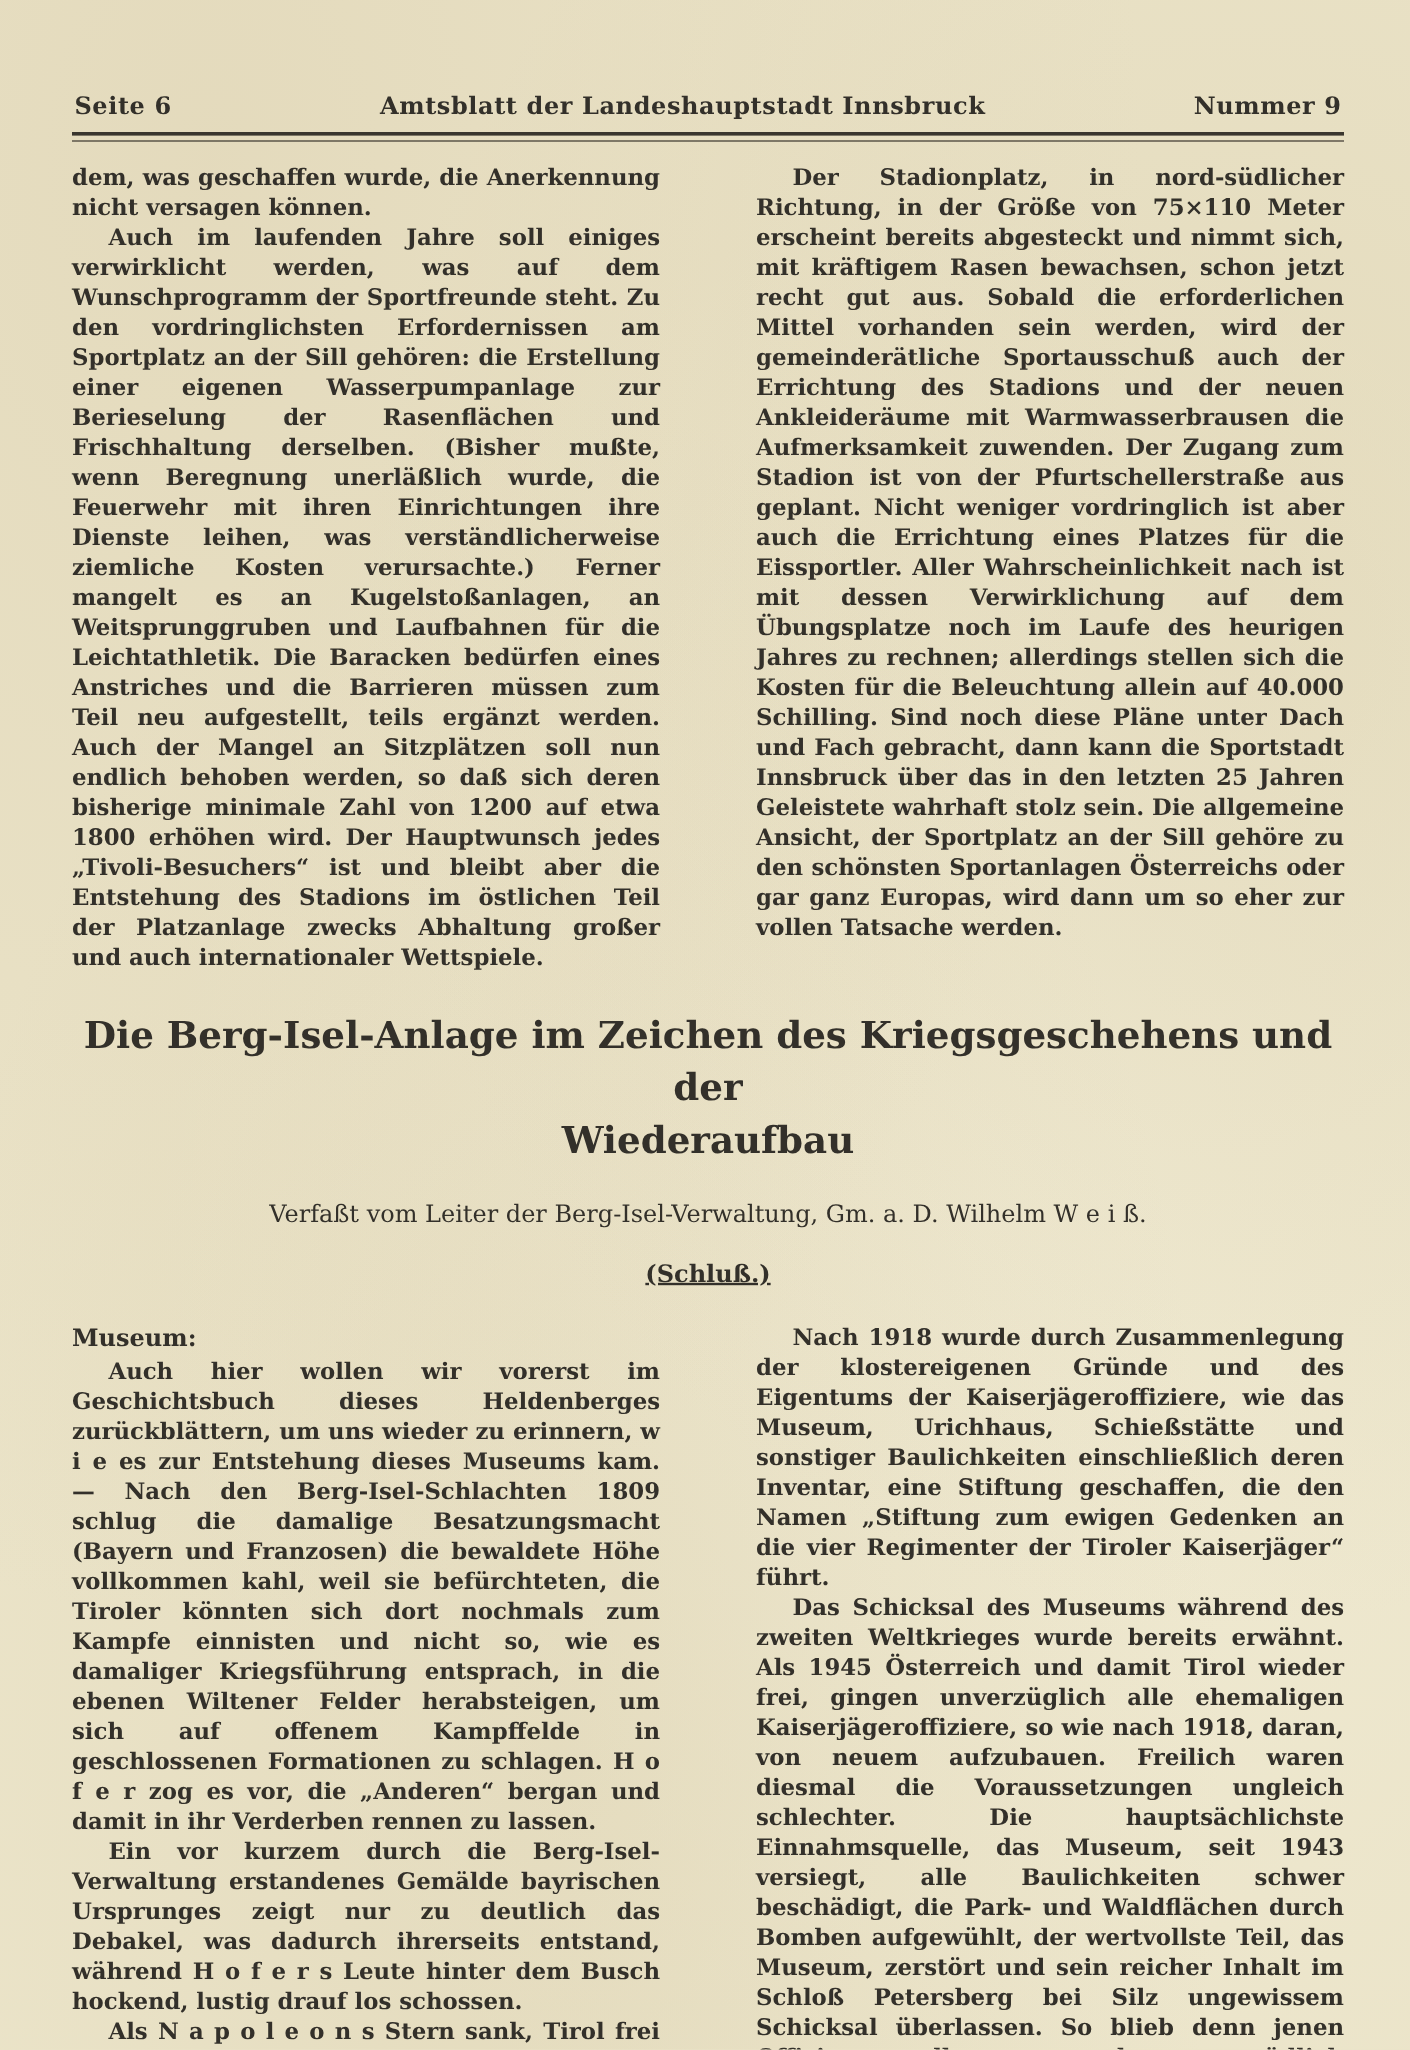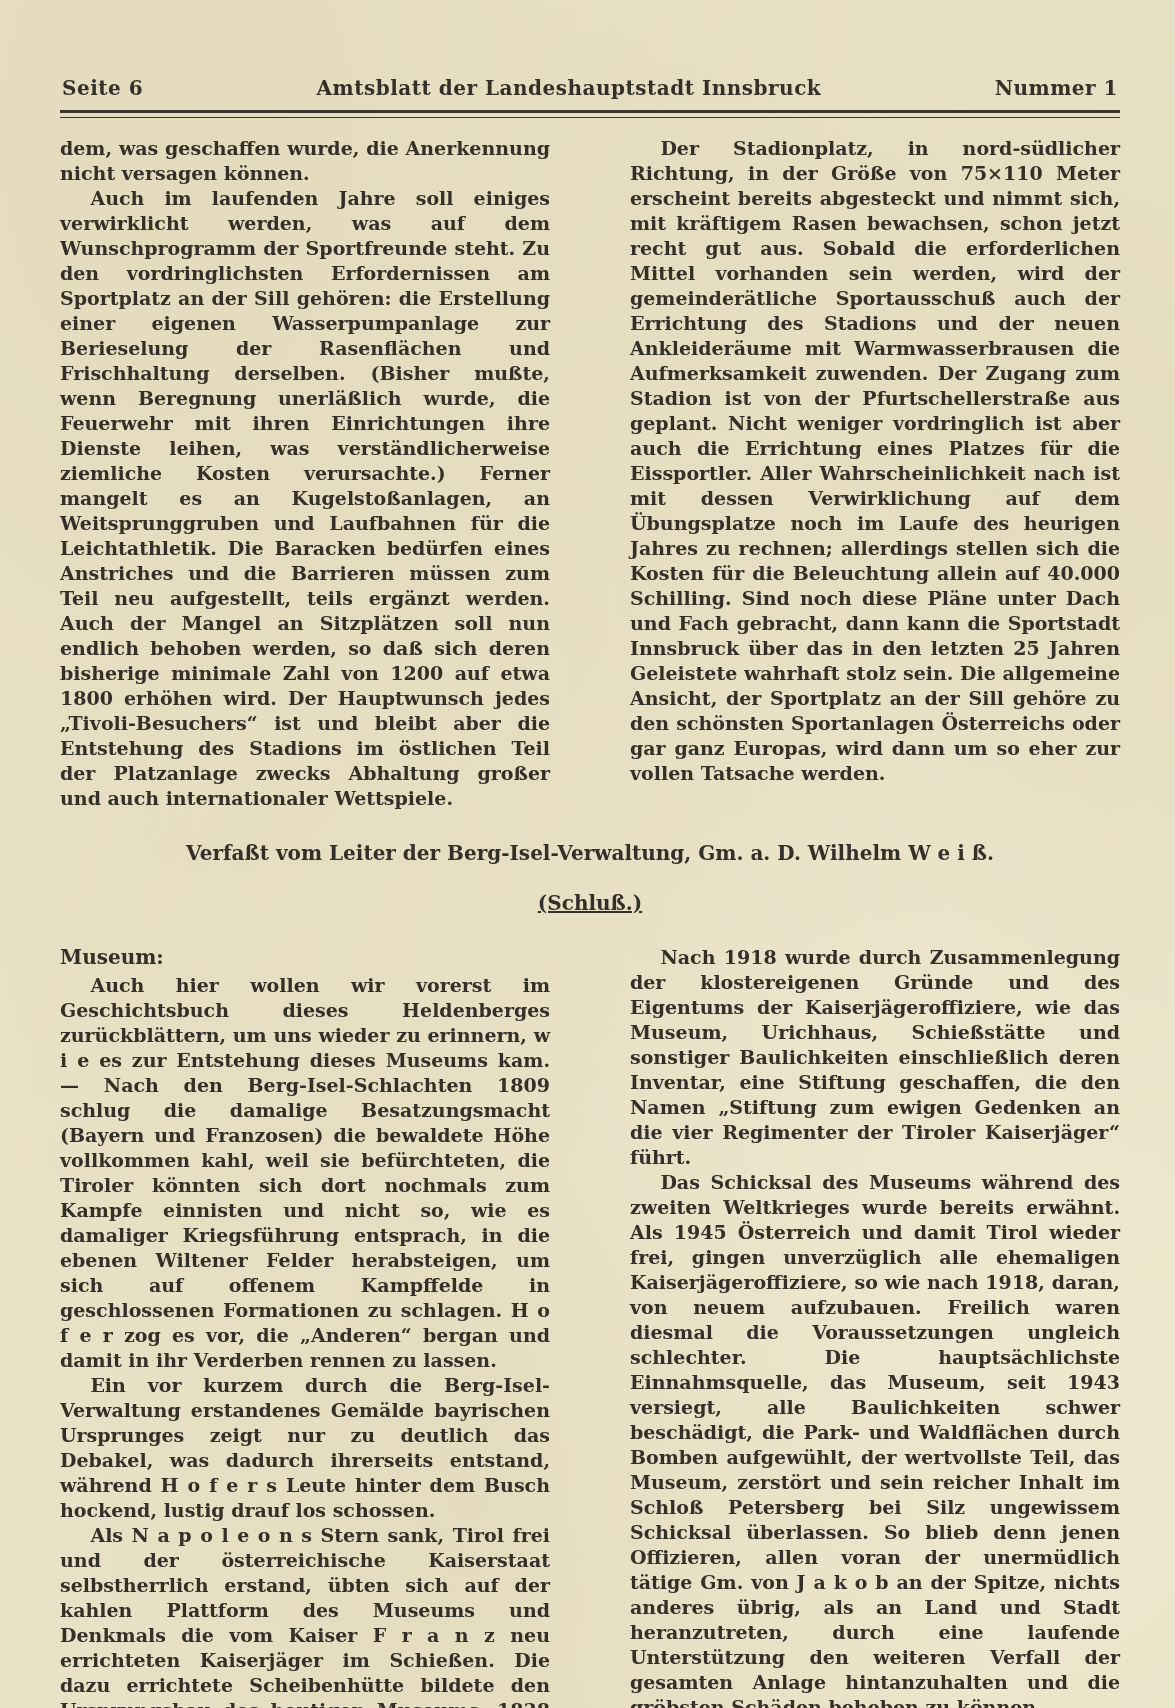--- a/index.html
+++ b/index.html
@@ -58,21 +58,21 @@
   
   .article-head { text-align: center; margin-top: 30px; }
   .article-title {
     font-size: 31px;
     line-height: 44px;
     font-weight: bold;
     margin: 0;
   }
   .article-byline {
     font-size: 20px;
-    font-weight: bold;
+    font-weight: normal;
     margin-top: 26px;
   }
   .article-subtitle {
     font-size: 20px;
     font-weight: bold;
     margin-top: 26px;
     text-decoration: underline;
   }
   .lower { margin-top: 30px; }
   .museum-heading {
@@ -83,35 +83,39 @@
   }
 </style>
 </head>
 <body>
 
 <div class="page">
 
   <div class="running-head">
     <span class="side">Seite 6</span>
     <span class="center">Amtsblatt der Landeshauptstadt Innsbruck</span>
-    <span class="side">Nummer 1</span>
+    <span class="side">Nummer 9</span>
   </div>
   <div class="head-rule"></div>
 
   <div class="columns">
     <div class="col">
       <p class="no-indent">dem, was geschaffen wurde, die Anerkennung nicht versagen können.</p>
       <p>Auch im laufenden Jahre soll einiges verwirklicht werden, was auf dem Wunschprogramm der Sportfreunde steht. Zu den vordringlichsten Erfordernissen am Sportplatz an der Sill gehören: die Erstellung einer eigenen Wasserpumpanlage zur Berieselung der Rasenflächen und Frischhaltung derselben. (Bisher mußte, wenn Beregnung unerläßlich wurde, die Feuerwehr mit ihren Einrichtungen ihre Dienste leihen, was verständlicherweise ziemliche Kosten verursachte.) Ferner mangelt es an Kugelstoßanlagen, an Weitsprunggruben und Laufbahnen für die Leichtathletik. Die Baracken bedürfen eines Anstriches und die Barrieren müssen zum Teil neu aufgestellt, teils ergänzt werden. Auch der Mangel an Sitzplätzen soll nun endlich behoben werden, so daß sich deren bisherige minimale Zahl von 1200 auf etwa 1800 erhöhen wird. Der Hauptwunsch jedes „Tivoli-Besuchers“ ist und bleibt aber die Entstehung des Stadions im östlichen Teil der Platzanlage zwecks Abhaltung großer und auch internationaler Wettspiele.</p>
     </div>
     <div class="col">
       <p>Der Stadionplatz, in nord-südlicher Richtung, in der Größe von 75×110 Meter erscheint bereits abgesteckt und nimmt sich, mit kräftigem Rasen bewachsen, schon jetzt recht gut aus. Sobald die erforderlichen Mittel vorhanden sein werden, wird der gemeinderätliche Sportausschuß auch der Errichtung des Stadions und der neuen Ankleideräume mit Warmwasserbrausen die Aufmerksamkeit zuwenden. Der Zugang zum Stadion ist von der Pfurtschellerstraße aus geplant. Nicht weniger vordringlich ist aber auch die Errichtung eines Platzes für die Eissportler. Aller Wahrscheinlichkeit nach ist mit dessen Verwirklichung auf dem Übungsplatze noch im Laufe des heurigen Jahres zu rechnen; allerdings stellen sich die Kosten für die Beleuchtung allein auf 40.000 Schilling. Sind noch diese Pläne unter Dach und Fach gebracht, dann kann die Sportstadt Innsbruck über das in den letzten 25 Jahren Geleistete wahrhaft stolz sein. Die allgemeine Ansicht, der Sportplatz an der Sill gehöre zu den schönsten Sportanlagen Österreichs oder gar ganz Europas, wird dann um so eher zur vollen Tatsache werden.</p>
     </div>
   </div>
 
   <div class="article-head">
+    <h1 class="article-title">
+      <span>Die Berg-Isel-Anlage im Zeichen des Kriegsgeschehens und der</span><br>
+      <span>Wiederaufbau</span>
+    </h1>
     <div class="article-byline">Verfaßt vom Leiter der Berg-Isel-Verwaltung, Gm. a. D. Wilhelm W e i ß.</div>
     <div class="article-subtitle">(Schluß.)</div>
   </div>
 
   <div class="columns lower">
     <div class="col">
       <h2 class="museum-heading">Museum:</h2>
       <p>Auch hier wollen wir vorerst im Geschichtsbuch dieses Heldenberges zurückblättern, um uns wieder zu erinnern, w i e es zur Entstehung dieses Museums kam. — Nach den Berg-Isel-Schlachten 1809 schlug die damalige Besatzungsmacht (Bayern und Franzosen) die bewaldete Höhe vollkommen kahl, weil sie befürchteten, die Tiroler könnten sich dort nochmals zum Kampfe einnisten und nicht so, wie es damaliger Kriegsführung entsprach, in die ebenen Wiltener Felder herabsteigen, um sich auf offenem Kampffelde in geschlossenen Formationen zu schlagen. H o f e r zog es vor, die „Anderen“ bergan und damit in ihr Verderben rennen zu lassen.</p>
       <p>Ein vor kurzem durch die Berg-Isel-Verwaltung erstandenes Gemälde bayrischen Ursprunges zeigt nur zu deutlich das Debakel, was dadurch ihrerseits entstand, während H o f e r s Leute hinter dem Busch hockend, lustig drauf los schossen.</p>
       <p>Als N a p o l e o n s Stern sank, Tirol frei und der österreichische Kaiserstaat selbstherrlich erstand, übten sich auf der kahlen Plattform des Museums und Denkmals die vom Kaiser F r a n z neu errichteten Kaiserjäger im Schießen. Die dazu errichtete Scheibenhütte bildete den Ursprungsbau des heutigen Museums. 1838 wurde die Plattform zur richtigen Schießstätte, aus der Hütte eine Schießhalle. Im weiteren und steten Ausbau wurde diese 1878 Museum.</p>

